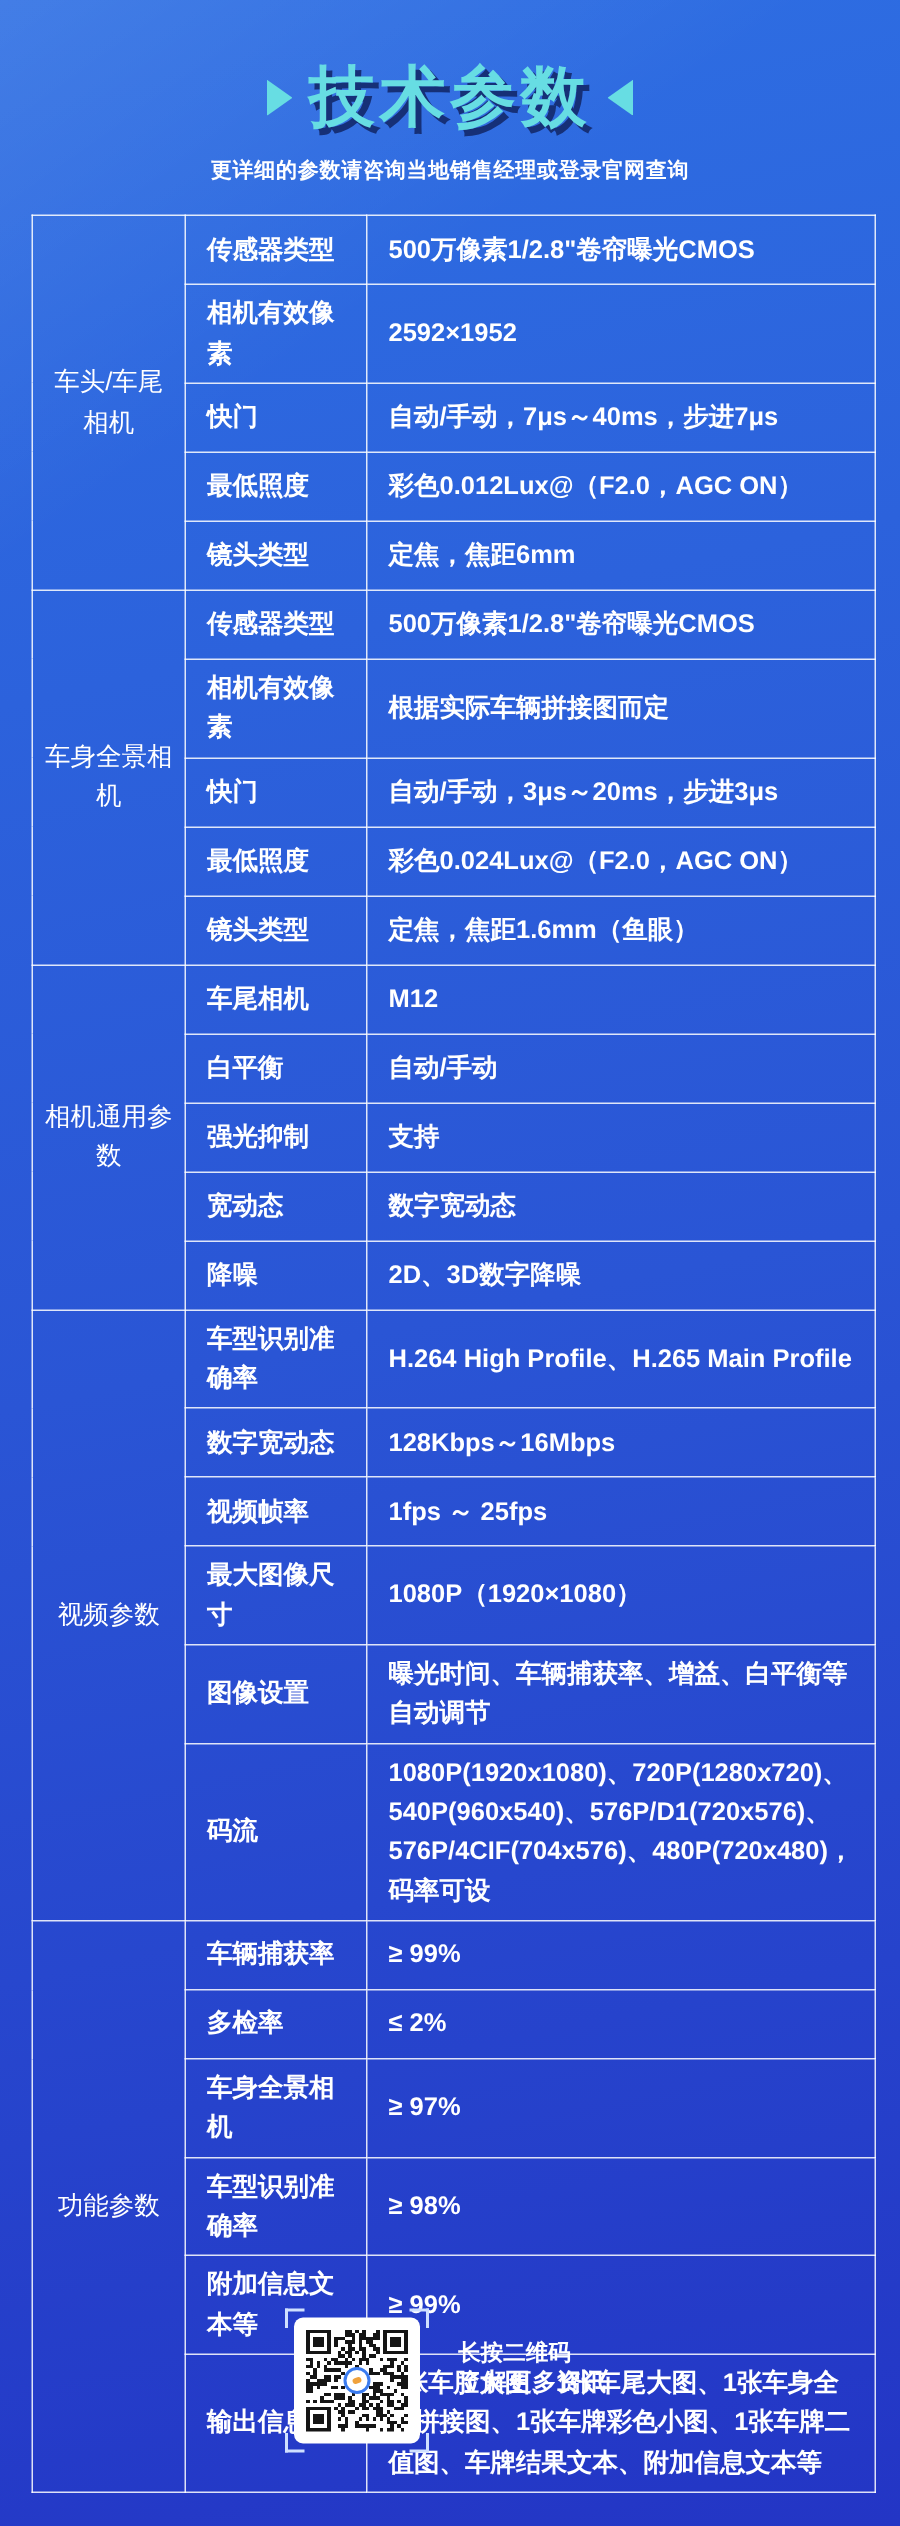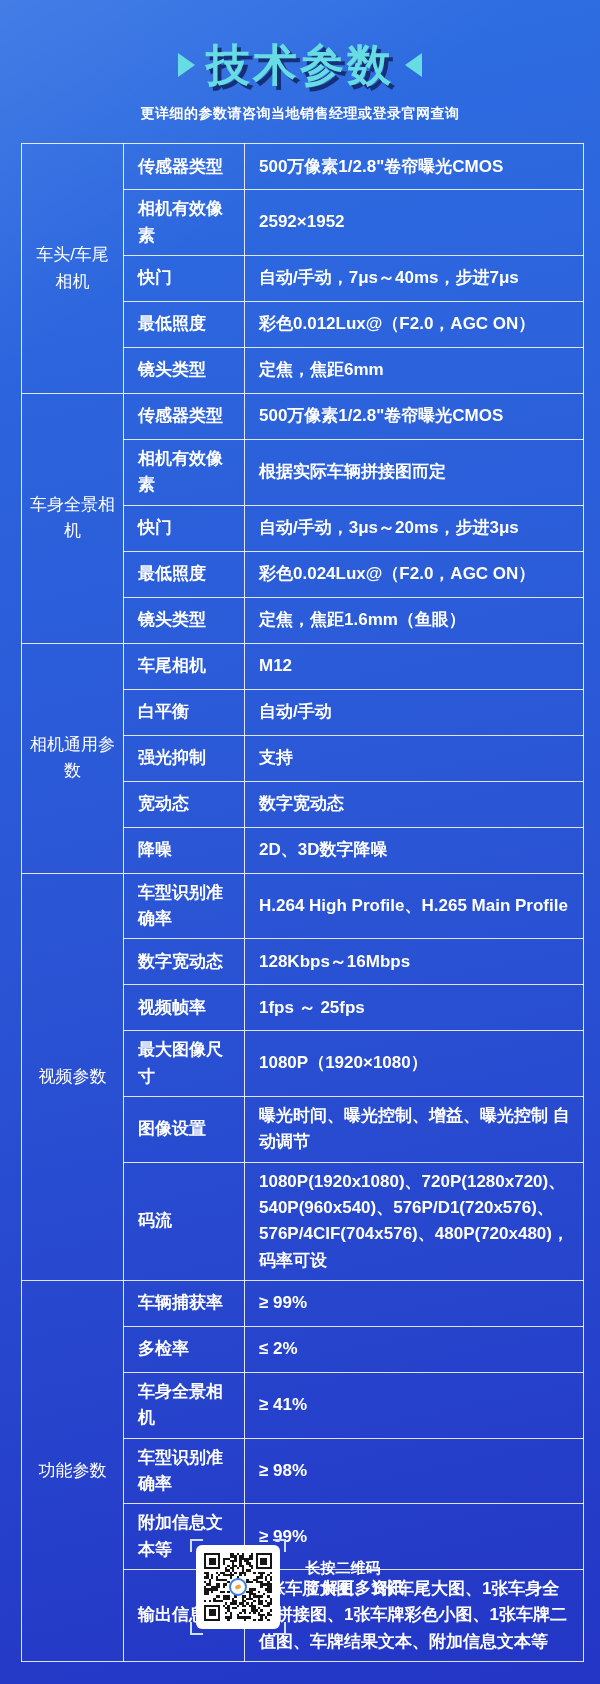--- a/index.html
+++ b/index.html
@@ -186,39 +186,39 @@
       <tr>
         <td class="lbl">视频帧率</td>
         <td class="val">1fps ～ 25fps</td>
       </tr>
       <tr>
         <td class="lbl">最大图像尺寸</td>
         <td class="val">1080P（1920×1080）</td>
       </tr>
       <tr>
         <td class="lbl">图像设置</td>
-        <td class="val">曝光时间、曝光控制、增益、曝光控制 自动调节</td>
+        <td class="val">曝光时间、车辆捕获率、增益、白平衡等 自动调节</td>
       </tr>
       <tr>
         <td class="lbl">码流</td>
         <td class="val">1080P(1920x1080)、720P(1280x720)、540P(960x540)、576P/D1(720x576)、576P/4CIF(704x576)、480P(720x480)，码率可设</td>
       </tr>
 
       <tr>
         <td class="sec" rowspan="6">功能参数</td>
         <td class="lbl">车辆捕获率</td>
         <td class="val">≥ 99%</td>
       </tr>
       <tr>
         <td class="lbl">多检率</td>
         <td class="val">≤ 2%</td>
       </tr>
       <tr>
         <td class="lbl">车身全景相机</td>
-        <td class="val">≥ 41%</td>
+        <td class="val">≥ 97%</td>
       </tr>
       <tr>
         <td class="lbl">车型识别准确率</td>
         <td class="val">≥ 98%</td>
       </tr>
       <tr>
         <td class="lbl">附加信息文本等</td>
         <td class="val">≥ 99%</td>
       </tr>
       <tr>

